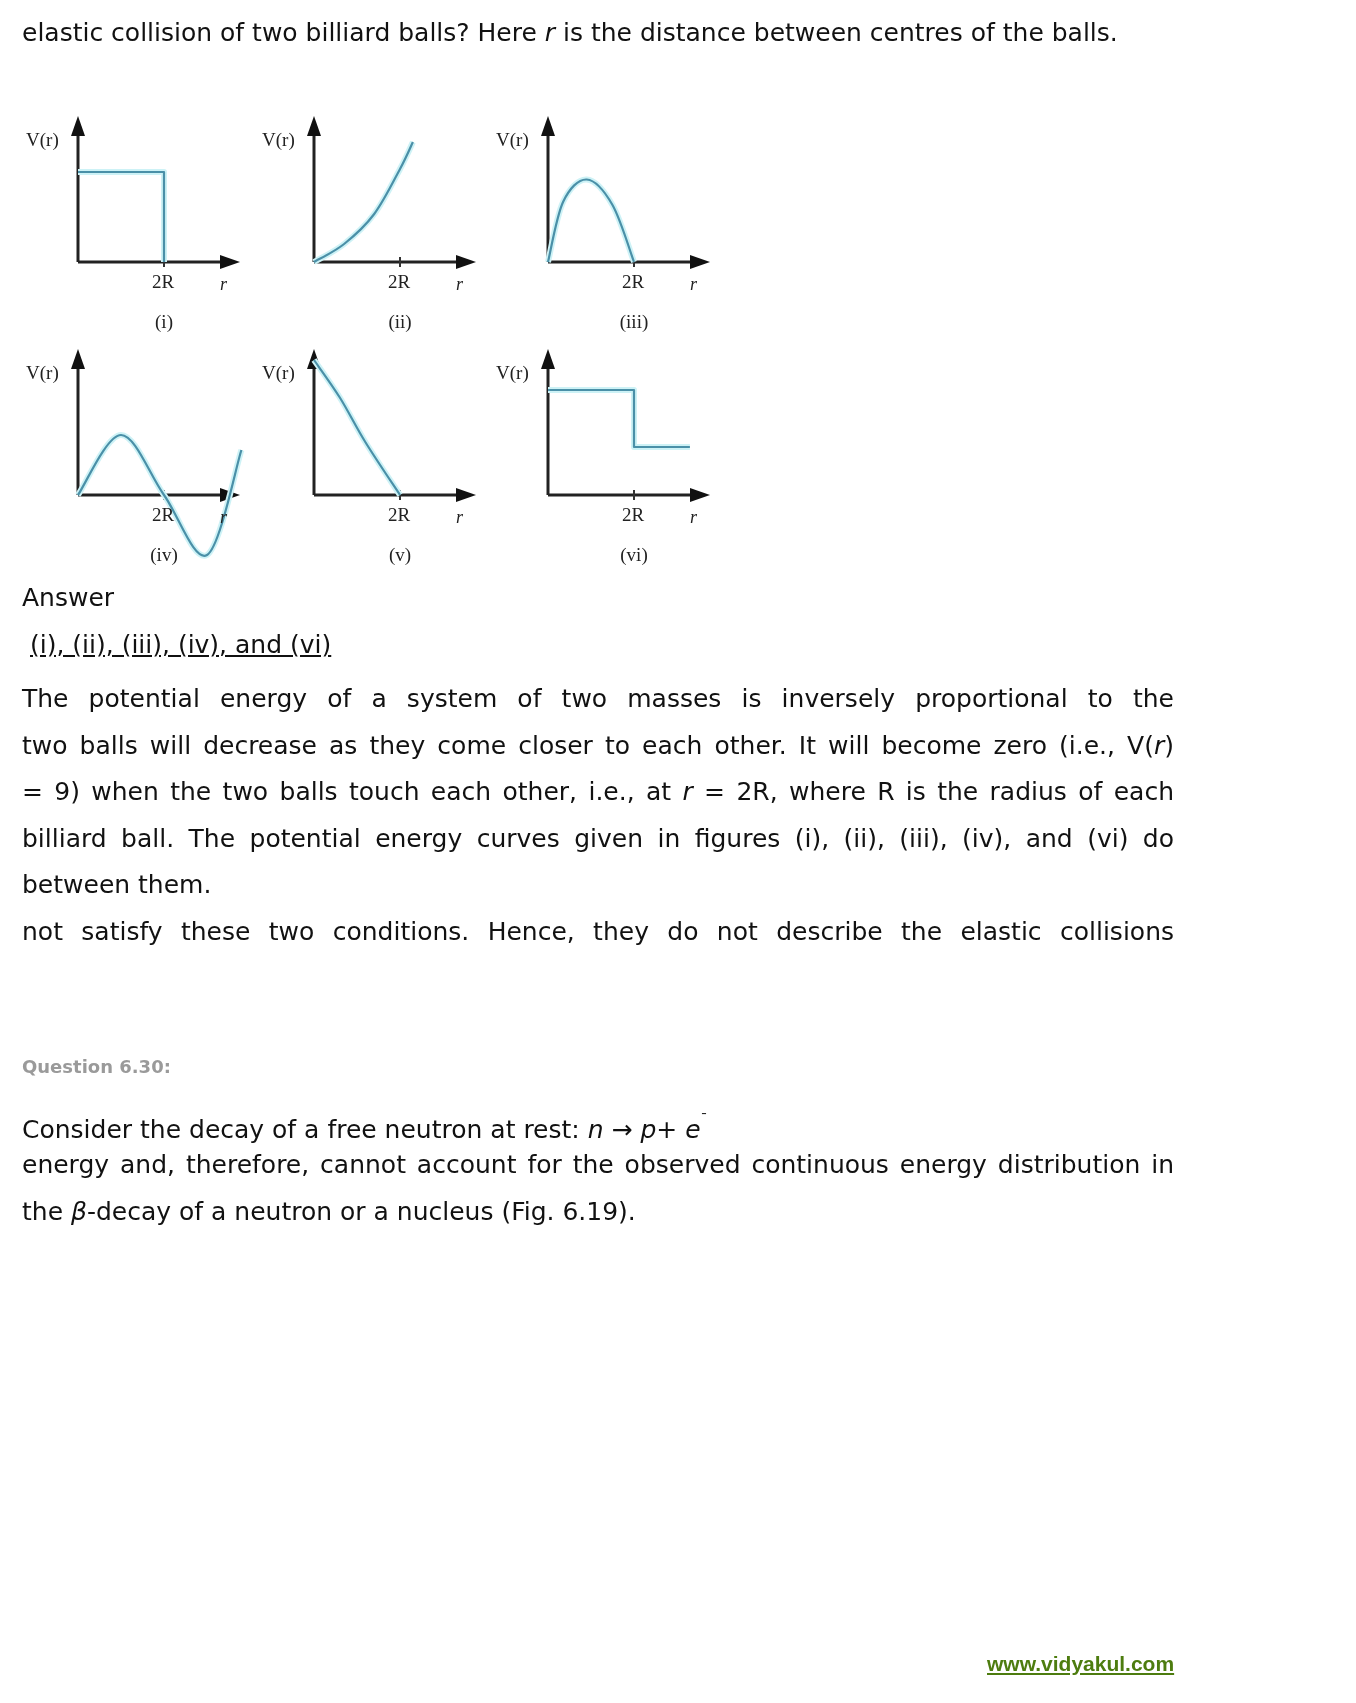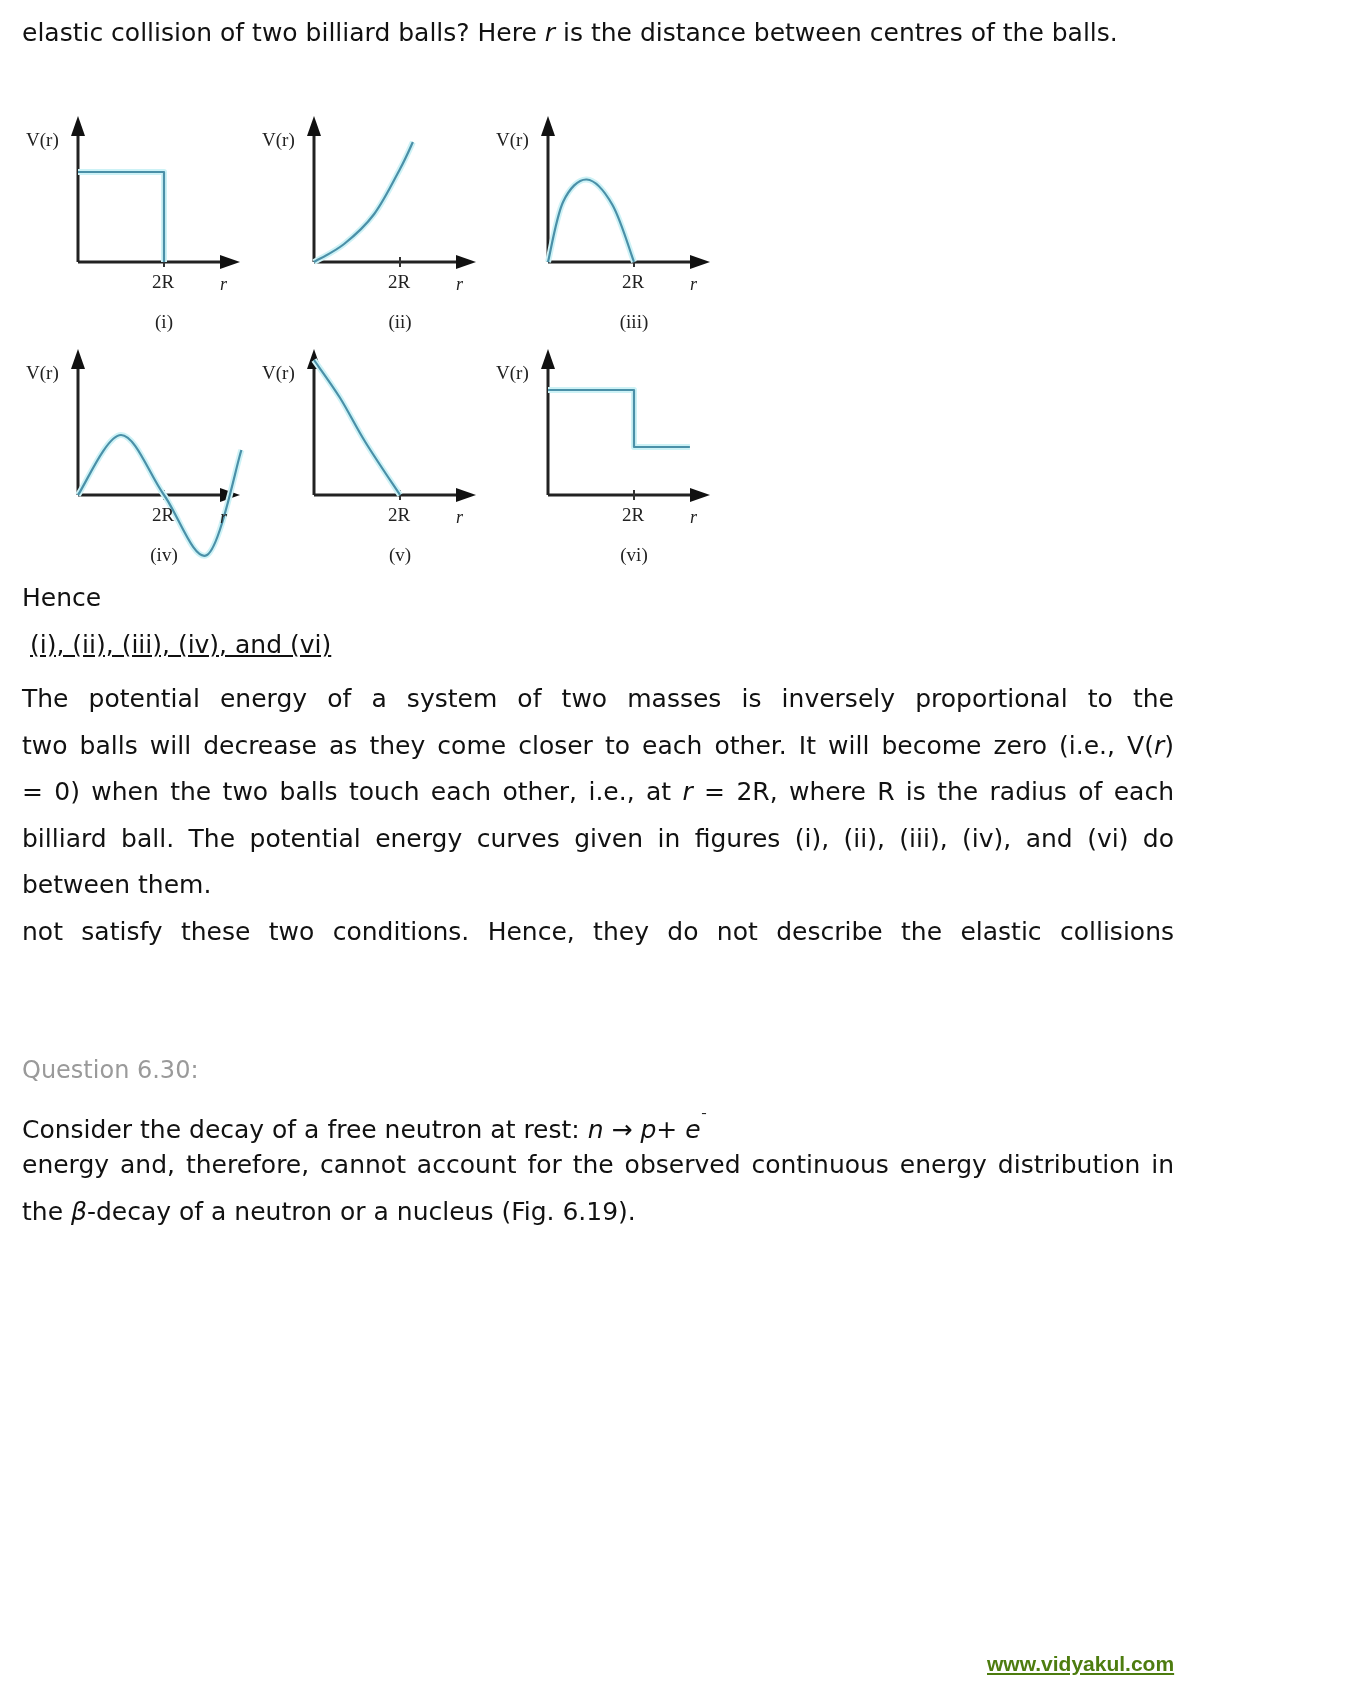--- a/index.html
+++ b/index.html
@@ -7,21 +7,21 @@
          font-family: "DejaVu Sans", sans-serif; color: #111; }
   .para { position: absolute; left: 22px; width: 1152px; font-size: 25px; line-height: 46.5px;
           text-align: justify; margin: 0; }
   .line { display: block; text-align: justify; text-align-last: justify; height: 46.5px; white-space: nowrap; }
   .line.left { text-align-last: left; }
   i { font-style: italic; }
   #q-text { top: 10px; }
   #answer-heading { position: absolute; left: 22px; top: 583px; font-size: 25px; }
   #answer-list { position: absolute; left: 30px; top: 630px; font-size: 25px; text-decoration: underline; }
   #explanation { top: 676px; }
-  #q2-heading { position: absolute; left: 22px; top: 1056px; font-size: 24px; font-weight: normal; color: #9a9a9a; }
+  #q2-heading { position: absolute; left: 22px; top: 1056px; font-size: 18px; font-weight: bold; color: #9a9a9a; }
   #q2-line1 { position: absolute; left: 22px; top: 1096px; font-size: 25px; line-height: 46px; white-space: nowrap; }
   #q2-body { top: 1142px; }
   sup.minus { font-size: 14px; vertical-align: 14px; }
   #footer-link { position: absolute; left: 987px; top: 1652px; font-family: "Liberation Sans", sans-serif;
                  font-size: 21px; font-weight: bold; color: #4d7c0f; text-decoration: underline; }
   .panel { position: absolute; width: 250px; height: 230px; }
   .panel svg { width: 250px; height: 230px; overflow: visible; }
   .ptxt { font-family: "Liberation Serif", serif; fill: #222; }
 </style>
 </head>
@@ -105,27 +105,27 @@
         <line x1="144" y1="145" x2="144" y2="155" stroke="#333" stroke-width="2"></line>
         <path d="M58 45 L144 45 L144 102 L199.9 102" fill="none" stroke="#cdf2f6" stroke-width="6" stroke-linejoin="round"></path>
         <path d="M58 45 L144 45 L144 102 L199.9 102" fill="none" stroke="#4a90a8" stroke-width="2.2" stroke-linejoin="round"></path>
         <text x="6" y="34" font-size="19" class="ptxt">V(r)</text>
         <text x="132" y="176" font-size="19" class="ptxt">2R</text>
         <text x="200" y="178" font-size="18" font-style="italic" class="ptxt">r</text>
         <text x="144" y="216" font-size="19" text-anchor="middle" class="ptxt">(vi)</text>
       </svg></div>
 </div>
 
-<div id="answer-heading">Hence</div>
+<div id="answer-heading">Answer</div>
 <div id="answer-list"> (i), (ii), (iii), (iv), and (vi)</div>
 
 <div id="explanation" class="para">
   <span class="line">The potential energy of a system of two masses is inversely proportional to the</span>
   <span class="line"><span>two balls will decrease as they come closer to each other. It will become zero (i.e., V(</span><i>r</i><span>)</span></span>
-  <span class="line"><span>= 0) when the two balls touch each other, i.e., at </span><i>r</i><span> = 2R, where R is the radius of each</span></span>
+  <span class="line"><span>= 9) when the two balls touch each other, i.e., at </span><i>r</i><span> = 2R, where R is the radius of each</span></span>
   <span class="line">billiard ball. The potential energy curves given in figures (i), (ii), (iii), (iv), and (vi) do</span>
   <span class="line left">between them.</span>
   <span class="line">not satisfy these two conditions. Hence, they do not describe the elastic collisions</span>
 </div>
 
 <div id="q2-heading">Question 6.30:</div>
 <div id="q2-line1"><span>Consider the decay of a free neutron at rest: </span><i>n</i><span> → </span><i>p</i><span>+ </span><i>e</i><sup class="minus">ˉ</sup></div>
 
 <div id="q2-body" class="para">
   <span class="line">energy and, therefore, cannot account for the observed continuous energy distribution in</span>

